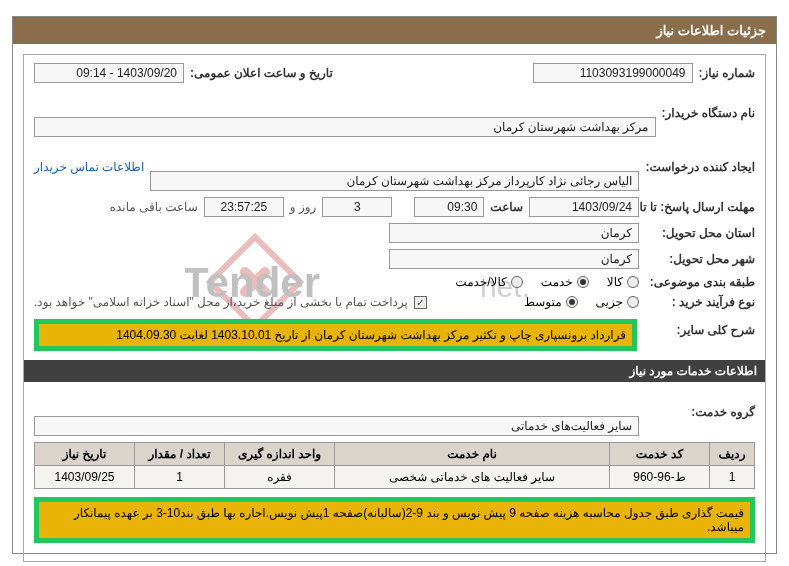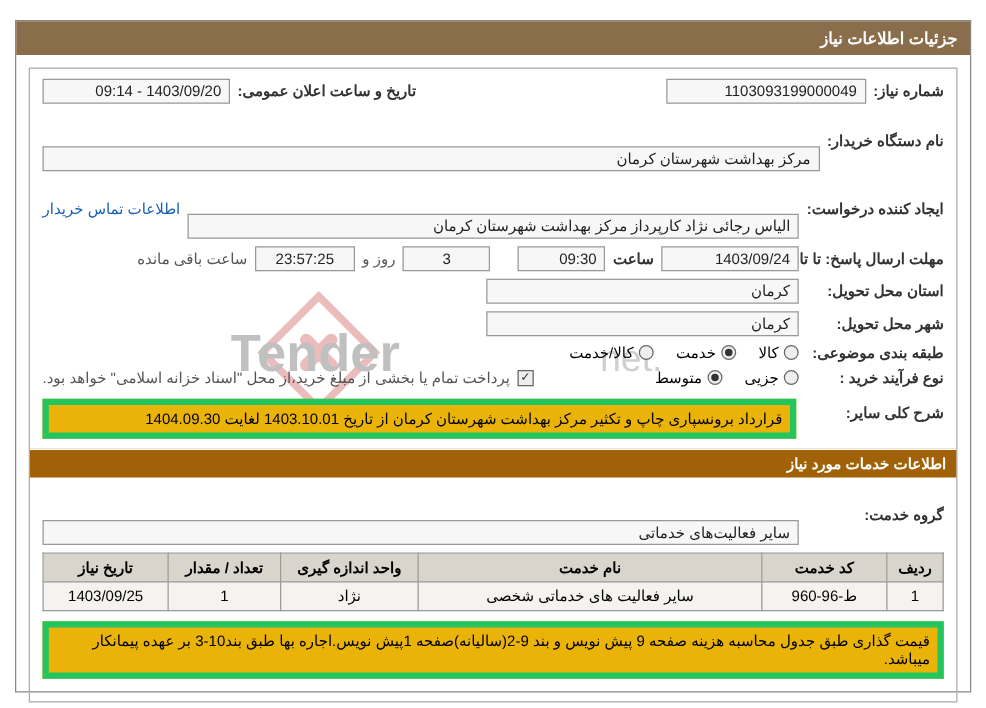--- a/index.html
+++ b/index.html
@@ -88,21 +88,21 @@
   border: 1px solid #666;
   background: #eee;
   display: inline-flex;
   align-items: center;
   justify-content: center;
   font-size: 10px;
   color: #333;
 }
 .note-gray { color: #555; }
 .subheader {
-  background: #a16207;
+  background: #404040;
   color: #fff;
   padding: 4px 8px;
   font-weight: bold;
   font-size: 12px;
   margin: 8px -10px 6px -10px;
   border-top: 1px solid #fff;
 }
 .desc-wrap {
   display: flex;
   gap: 8px;
@@ -286,21 +286,21 @@
           <th style="width:110px">واحد اندازه گیری</th>
           <th style="width:90px">تعداد / مقدار</th>
           <th style="width:100px">تاریخ نیاز</th>
         </tr>
       </thead>
       <tbody>
         <tr>
           <td>1</td>
           <td>ط-96-960</td>
           <td>سایر فعالیت های خدماتی شخصی</td>
-          <td>نژاد</td>
+          <td>فقره</td>
           <td>1</td>
           <td>1403/09/25</td>
         </tr>
       </tbody>
     </table>
 
     <div class="desc-wrap" style="margin-top:8px">
       <div class="desc-box">قیمت گذاری طبق جدول محاسبه هزینه صفحه 9 پیش نویس و بند 9-2(سالیانه)صفحه 1پیش نویس.اجاره بها طبق بند10-3 بر عهده پیمانکار میباشد.</div>
     </div>
 

